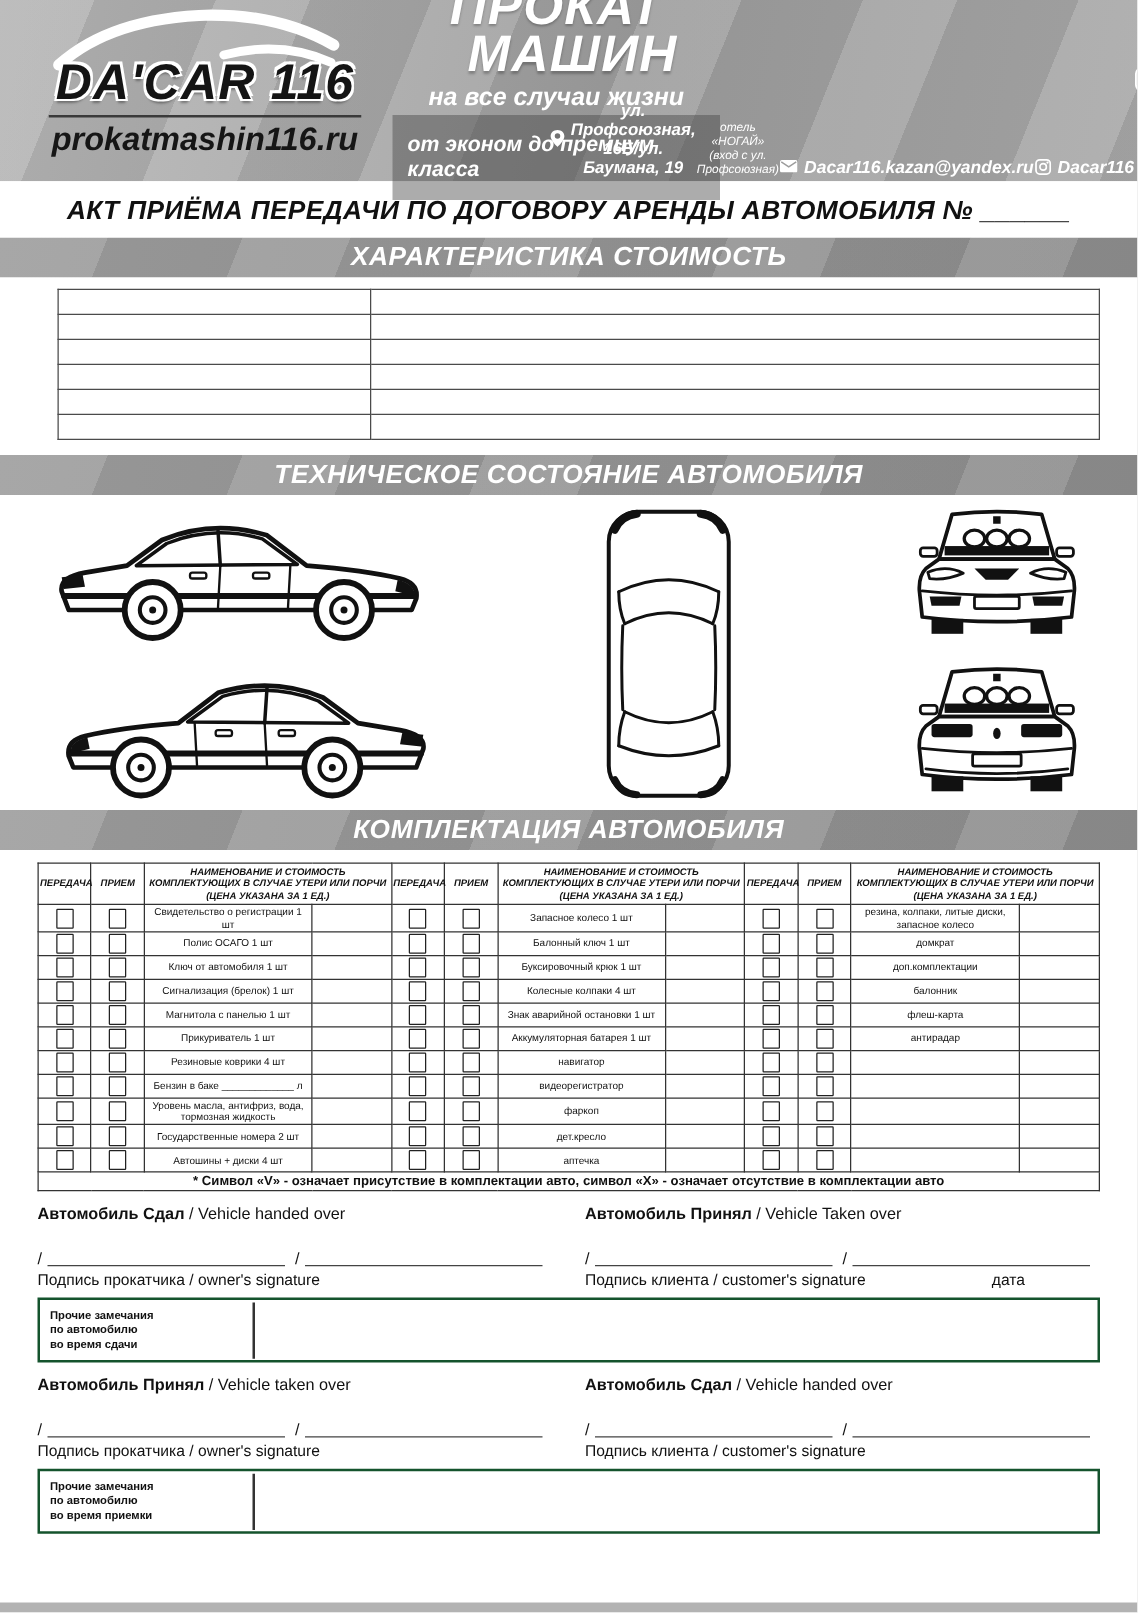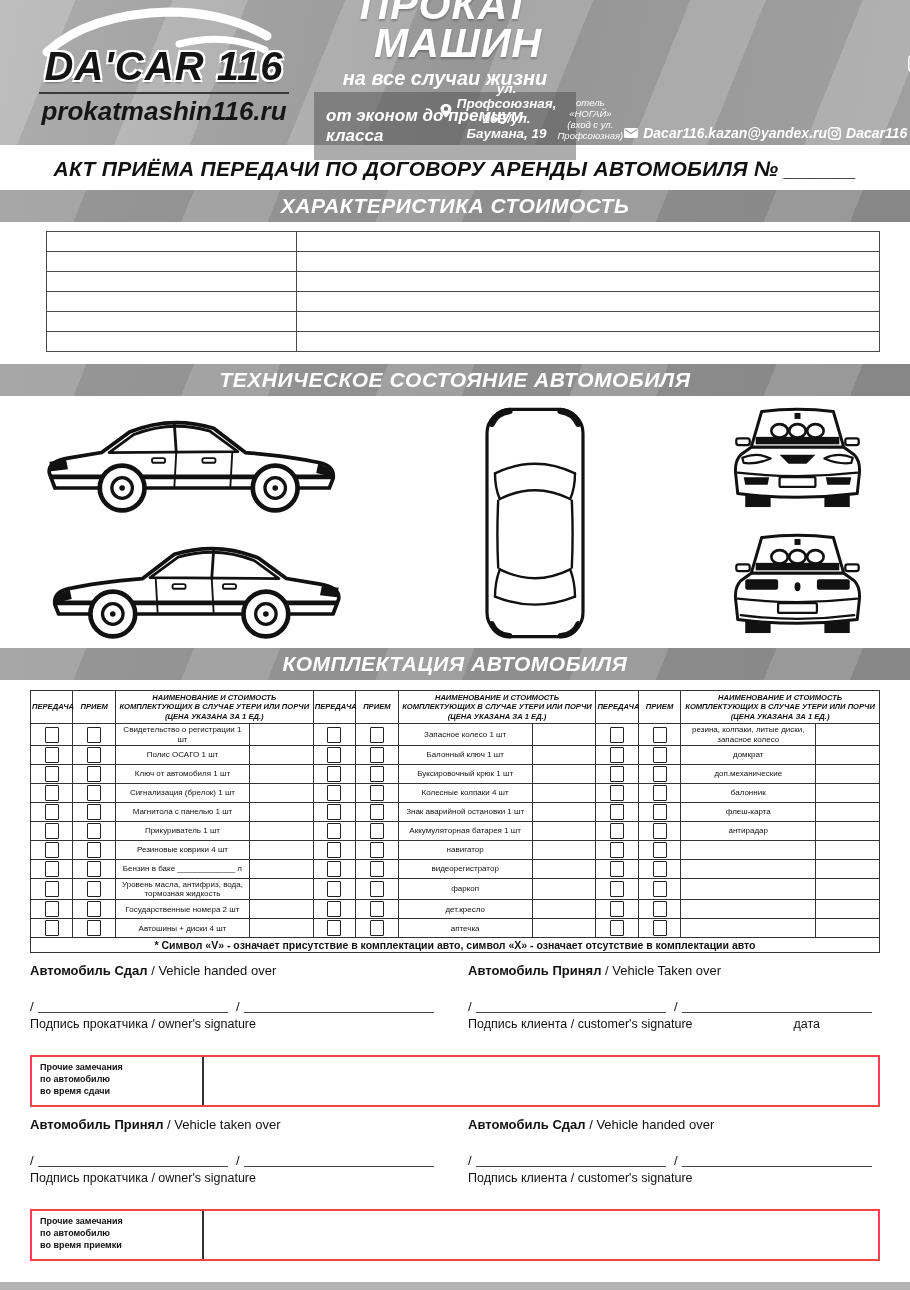--- a/index.html
+++ b/index.html
@@ -70,21 +70,21 @@
   .damage-box { margin:4px 30px 0 30px; border:1.6px solid #333; height:58px; padding:3px 6px; font-size:8.5px; color:#222; }
   
   .sig-block { padding:10px 30px 0 30px; }
   .sig-cols { display:flex; gap:26px; }
   .sig-col { flex:1; }
   .sig-title { font-size:13px; }
   .sig-title b { font-weight:800; }
   .sig-line { display:flex; align-items:flex-end; font-size:13px; margin-top:22px; height:14px; }
   .sig-line .uline { flex:1; border-bottom:1.4px solid #444; margin:0 8px 1px 4px; height:10px; }
   .sig-label-row { display:flex; justify-content:space-between; font-size:12.5px; margin-top:3px; }
-  .remarks { display:flex; border:2px solid #ef4444; margin-top:24px; height:52px; }
+  .remarks { display:flex; border:2px solid #14532d; margin-top:7px; height:52px;align-items:center; }
   .remarks .r-label { width:172px; border-right:2px solid #333; font-size:9px; font-weight:700; padding:5px 8px; white-space:pre-line; line-height:1.3; }
   .remarks .r-area { flex:1; }
   .bottom-bar { position:absolute; bottom:0; left:0; width:100%; height:8px; background:#b3b3b3; }
   svg.lineart { stroke:#111; fill:none; stroke-linecap:round; stroke-linejoin:round; }
 </style>
 </head>
 <body>
 
 <div class="page">
 
@@ -353,21 +353,21 @@
             <td><span class="cb"></span></td>
             <td><span class="cb"></span></td>
             <td class="name-cell">Ключ от автомобиля 1 шт</td>
             <td></td>
             <td><span class="cb"></span></td>
             <td><span class="cb"></span></td>
             <td class="name-cell">Буксировочный крюк 1 шт</td>
             <td></td>
             <td><span class="cb"></span></td>
             <td><span class="cb"></span></td>
-            <td class="name-cell">доп.механические</td>
+            <td class="name-cell">доп.комплектации</td>
             <td></td>
           </tr>
           <tr>
             <td><span class="cb"></span></td>
             <td><span class="cb"></span></td>
             <td class="name-cell">Сигнализация (брелок) 1 шт</td>
             <td></td>
             <td><span class="cb"></span></td>
             <td><span class="cb"></span></td>
             <td class="name-cell">Колесные колпаки 4 шт</td>

